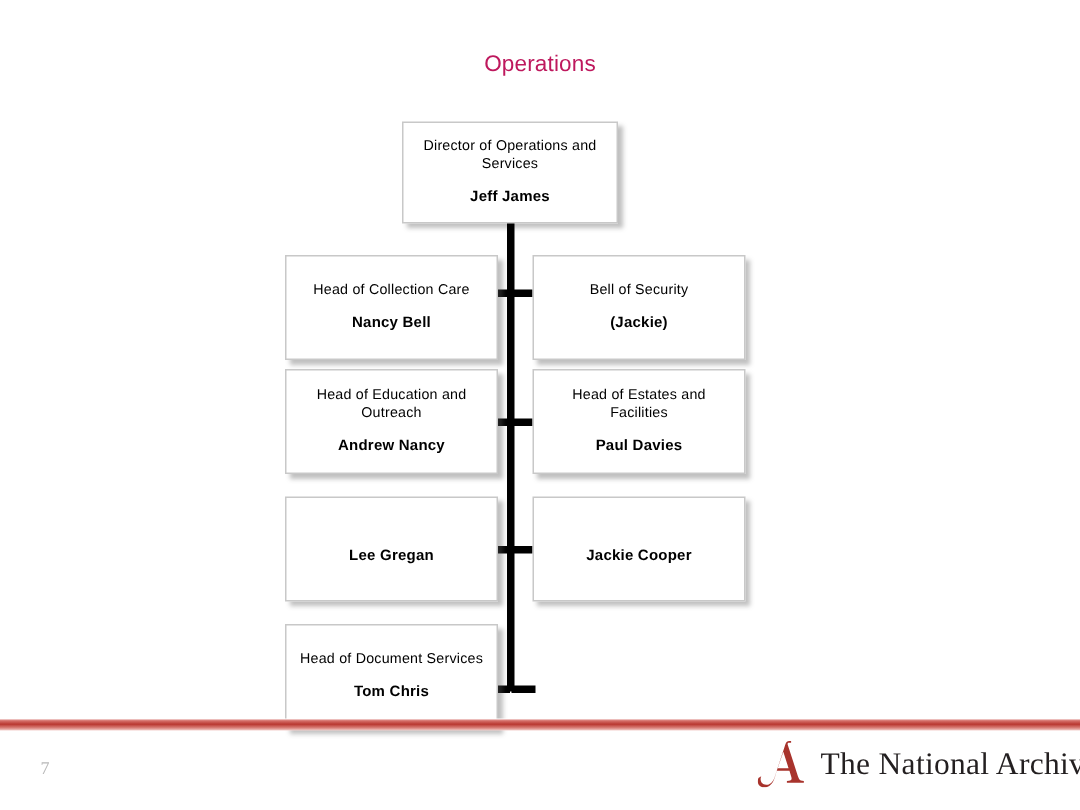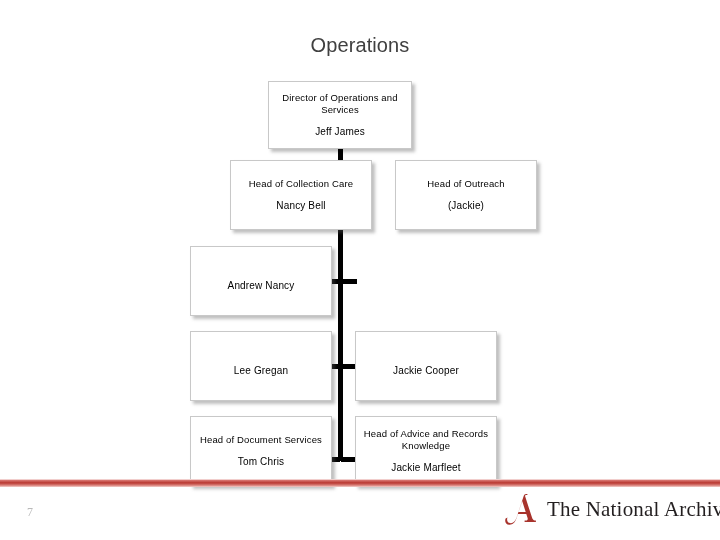--- a/index.html
+++ b/index.html
@@ -16,22 +16,22 @@
     color: #000000;
   }
 
   
   .slide-title {
     position: absolute;
     left: 0;
     top: 34px;
     width: 720px;
     text-align: center;
-    font-size: 20px;
-    color: #404040;
+    font-size: 15px;
+    color: #be185d;
     letter-spacing: 0.1px;
   }
 
   
   .chart {
     position: absolute;
     left: 0;
     top: 0;
     width: 720px;
     height: 394px;
@@ -76,34 +76,35 @@
     line-height: 12px;
     color: #000000;
     letter-spacing: 0.15px;
   }
   .node .person {
     font-size: 10px;
     line-height: 13px;
     margin-top: 9px;
     color: #000000;
     letter-spacing: 0.15px;
+    font-weight: bold;
   }
 
   .node-root {
     left: 268px;
     top: 81px;
     width: 144px;
     height: 68px;
   }
   .node-root .role { font-size: 9.5px; }
 
   .col-left  { left: 190px; width: 142px; }
   .col-right { left: 355px; width: 142px; }
 
-  .row1 { top: 160px; height: 70px; margin-left: 40px; }
+  .row1 { top: 170px; height: 70px; }
   .row2 { top: 246px; height: 70px; }
   .row3 { top: 331px; height: 70px; }
   .row4 { top: 416px; height: 70px; }
 
   
   .red-band {
     position: absolute;
     left: 0;
     top: 479px;
     width: 720px;
@@ -167,42 +168,43 @@
   <div class="stub stub-left" style="top:364px"></div>
   <div class="stub stub-right" style="top:364px"></div>
   <div class="stub stub-left" style="top:457px"></div>
   <div class="stub stub-right" style="top:457px"></div>
 
   <div class="node col-left row1">
     <div class="role">Head of Collection Care</div>
     <div class="person">Nancy Bell</div>
   </div>
   <div class="node col-right row1">
-    <div class="role">Head of Outreach</div>
+    <div class="role">Bell of Security</div>
     <div class="person">(Jackie)</div>
   </div>
 
   <div class="node col-left row2">
+    <div class="role">Head of Education and Outreach</div>
     <div class="person">Andrew Nancy</div>
+  </div>
+  <div class="node col-right row2">
+    <div class="role">Head of Estates and Facilities</div>
+    <div class="person">Paul Davies</div>
   </div>
 
   <div class="node col-left row3">
     <div class="person">Lee Gregan</div>
   </div>
   <div class="node col-right row3">
     <div class="person">Jackie Cooper</div>
   </div>
 
   <div class="node col-left row4">
     <div class="role">Head of Document Services</div>
     <div class="person">Tom Chris</div>
-  </div>
-  <div class="node col-right row4">
-    <div class="role">Head of Advice and Records Knowledge</div>
-    <div class="person">Jackie Marfleet</div>
   </div>
 
 </div>
 
 <div class="red-band"></div>
 
 <div class="page-number">7</div>
 
 <div class="logo">
   <svg class="logo-mark" viewBox="0 0 38 32">

